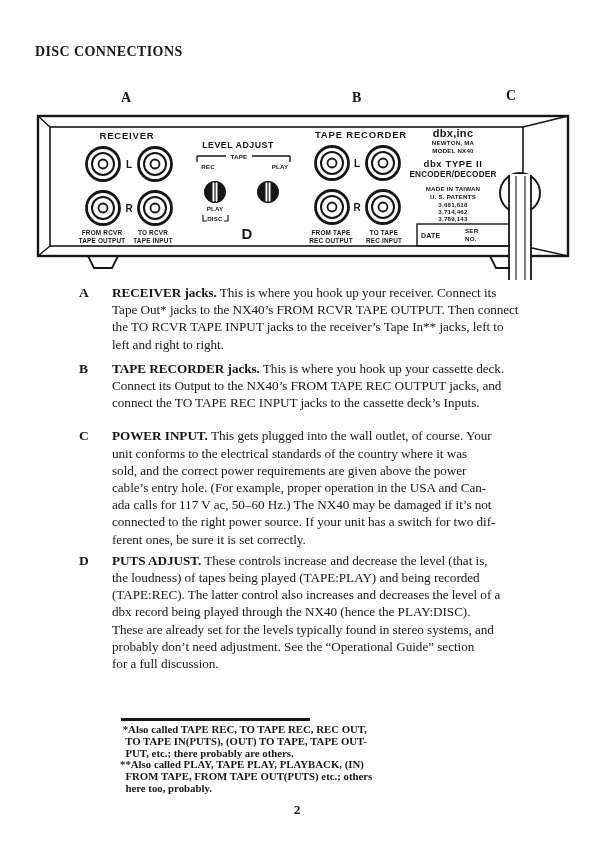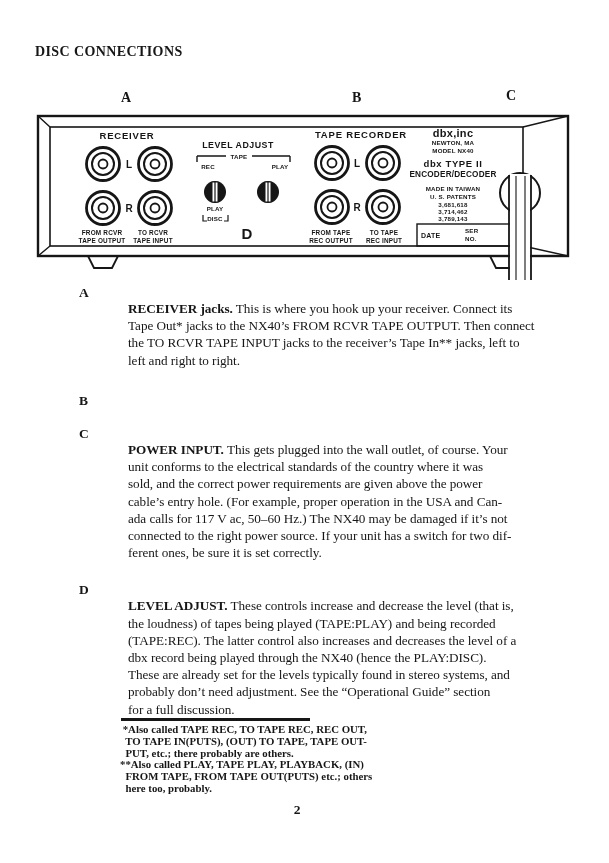--- a/index.html
+++ b/index.html
@@ -24,21 +24,21 @@
   .t-brand{font-size:11px;letter-spacing:.3px;}
   .t-type{font-size:9.5px;letter-spacing:.6px;}
   .t-enc{font-size:8.2px;letter-spacing:.2px;}
   .t-d{font-family:"Liberation Serif",serif;font-size:15px;}
   .sections{position:absolute;left:79px;top:284px;}
   .section{display:flex;}
   .sec-b{margin-top:7px;}
   .sec-c{margin-top:16px;}
   .sec-d{margin-top:4px;}
   .letter{width:33px;font-weight:bold;font-size:13.5px;line-height:17.2px;flex:none;}
-  .text-col p{margin:16px;font-size:13.2px;line-height:17.2px;white-space:pre;letter-spacing:-.05px;}
+  .text-col p{margin:0;font-size:13.2px;line-height:17.2px;white-space:pre;letter-spacing:-.05px;}
   .text-col .p2{margin-top:2px;}
   .foot-rule{position:absolute;left:121px;top:718px;width:189px;height:2.5px;background:#161616;}
   .footnotes{position:absolute;left:120px;top:724px;font-size:10.8px;line-height:11.8px;white-space:pre;font-weight:bold;}
   .pagenum{position:absolute;left:288px;top:802px;width:18px;text-align:center;font-size:13.5px;font-weight:bold;}
 </style>
 </head>
 <body>
 
 <div class="page-title">DISC CONNECTIONS</div>
 
@@ -149,37 +149,42 @@
     <div class="letter">A</div>
     <div class="text-col">
       <p class="para"><b>RECEIVER jacks.</b><span> This is where you hook up your receiver. Connect its
 Tape Out* jacks to the NX40’s FROM RCVR TAPE OUTPUT. Then connect
 the TO RCVR TAPE INPUT jacks to the receiver’s Tape In** jacks, left to
 left and right to right.</span></p>
     </div>
   </div>
   <div class="section sec-b">
     <div class="letter">B</div>
+    <div class="text-col">
+      <p class="para"><b>TAPE RECORDER jacks.</b><span> This is where you hook up your cassette deck.
+Connect its Output to the NX40’s FROM TAPE REC OUTPUT jacks, and
+connect the TO TAPE REC INPUT jacks to the cassette deck’s Inputs.</span></p>
+    </div>
   </div>
   <div class="section sec-c">
     <div class="letter">C</div>
     <div class="text-col">
       <p class="para"><b>POWER INPUT.</b><span> This gets plugged into the wall outlet, of course. Your
 unit conforms to the electrical standards of the country where it was
 sold, and the correct power requirements are given above the power
 cable’s entry hole. (For example, proper operation in the USA and Can-
 ada calls for 117 V ac, 50–60 Hz.) The NX40 may be damaged if it’s not
 connected to the right power source. If your unit has a switch for two dif-
 ferent ones, be sure it is set correctly.</span></p>
     </div>
   </div>
   <div class="section sec-d">
     <div class="letter">D</div>
     <div class="text-col">
-      <p class="para"><b>LEVEL ADJUST.</b><span> These controls increase and decrease the level (that is,
+      <p class="para"><b>PUTS ADJUST.</b><span> These controls increase and decrease the level (that is,
 the loudness) of tapes being played (TAPE:PLAY) and being recorded
 (TAPE:REC). The latter control also increases and decreases the level of a
 dbx record being played through the NX40 (hence the PLAY:DISC).
 These are already set for the levels typically found in stereo systems, and
 probably don’t need adjustment. See the “Operational Guide” section
 for a full discussion.</span></p>
     </div>
   </div>
 </div>
 

